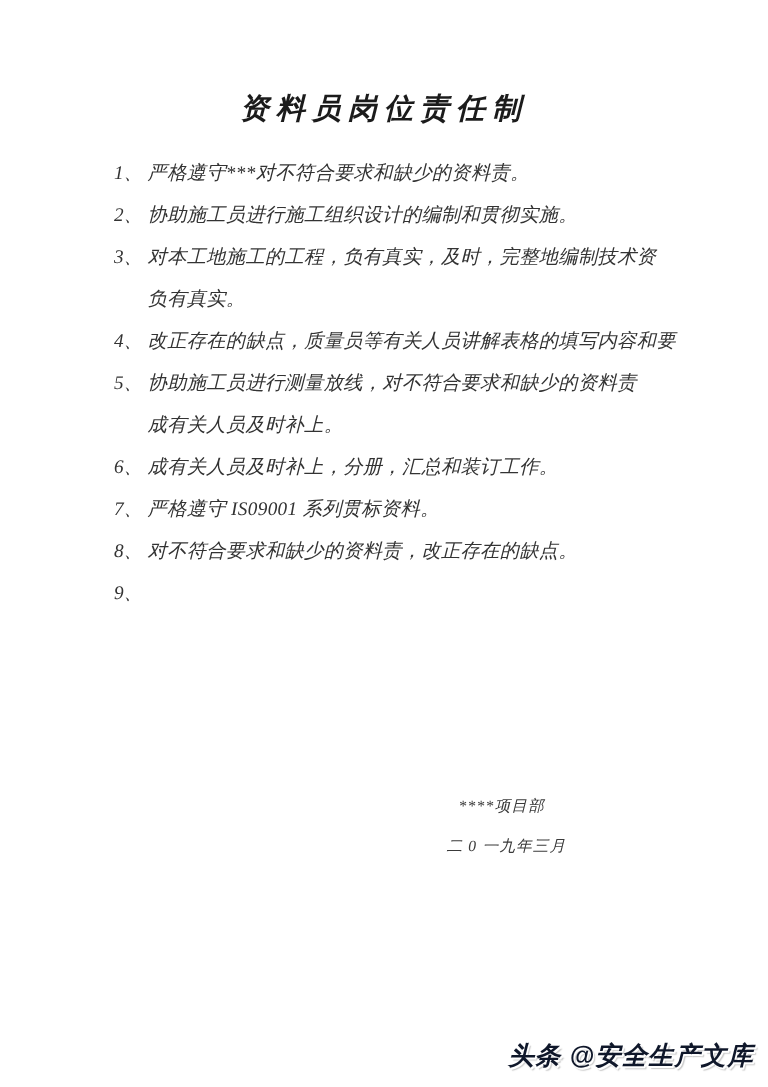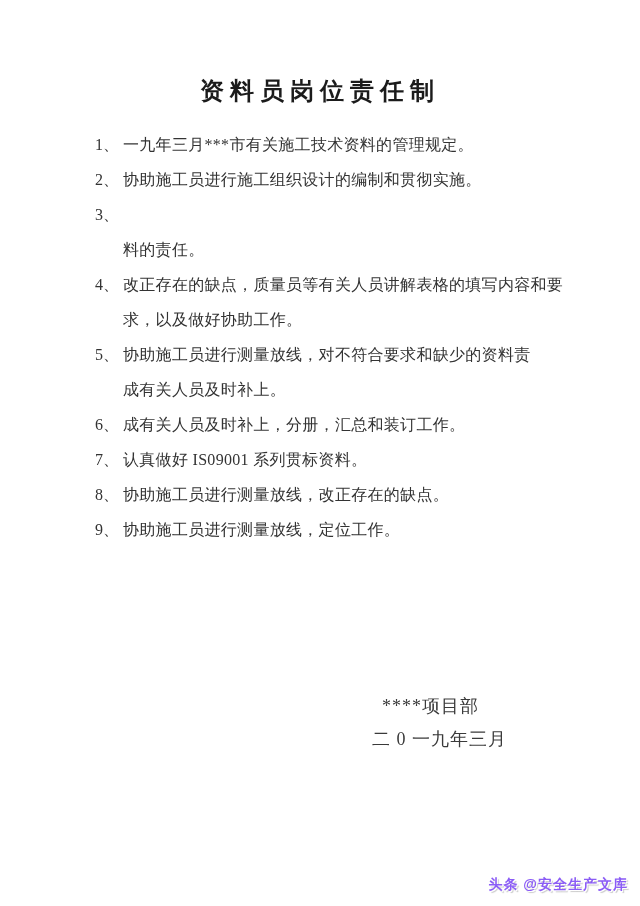--- a/index.html
+++ b/index.html
@@ -8,20 +8,21 @@
     background: #ffffff;
   }
   .page {
     position: relative;
     width: 640px;
     height: 906px;
     background: #ffffff;
     overflow: hidden;
     font-family: "Liberation Serif", "DejaVu Serif", serif;
     color: #2e2e2e;
+    font-style: italic;
   }
   .doc-title {
     margin: 0;
     padding-top: 76px;
     text-align: center;
     font-size: 24px;
     line-height: 30px;
     font-weight: bold;
     letter-spacing: 6px;
     color: #1b1b1b;
@@ -42,95 +43,91 @@
   .num {
     flex: 0 0 28px;
     width: 28px;
   }
   .txt {
     letter-spacing: 0.3px;
   }
   .signature {
     position: absolute;
     left: 372px;
-    top: 690px;
-    font-size: 18px;
+    top: 655px;
+    font-size: 13px;
     line-height: 33px;
     color: #3a3a3a;
     letter-spacing: 1px;
   }
   .signature .org {
     padding-left: 10px;
   }
   .watermark {
     position: absolute;
     right: 12px;
     bottom: 12px;
     font-family: "Liberation Sans", "DejaVu Sans", sans-serif;
-    font-size: 14px;
+    font-size: 21px;
     font-weight: bold;
     letter-spacing: 1px;
-    color: #8b5cf6;
+    color: #0f172a;
     text-shadow: 1px 1px 0 #ffffff, 2px 2px 1px #c9c9c9;
   }
 </style>
 </head>
 <body>
 
 <div class="page">
 
   <h1 class="doc-title">资料员岗位责任制</h1>
 
   <div class="list">
       <div class="row">
         <span class="num">1、</span>
-        <span class="txt">一九年三月***市有关施工技术资料的管理规定。</span>
+        <span class="txt">严格遵守***对不符合要求和缺少的资料责。</span>
       </div>
       <div class="row">
         <span class="num">2、</span>
         <span class="txt">协助施工员进行施工组织设计的编制和贯彻实施。</span>
       </div>
       <div class="row">
         <span class="num">3、</span>
+        <span class="txt">对本工地施工的工程，负有真实，及时，完整地编制技术资</span>
       </div>
       <div class="row">
         <span class="num"></span>
-        <span class="txt">料的责任。</span>
+        <span class="txt">负有真实。</span>
       </div>
       <div class="row">
         <span class="num">4、</span>
         <span class="txt">改正存在的缺点，质量员等有关人员讲解表格的填写内容和要</span>
-      </div>
-      <div class="row">
-        <span class="num"></span>
-        <span class="txt">求，以及做好协助工作。</span>
       </div>
       <div class="row">
         <span class="num">5、</span>
         <span class="txt">协助施工员进行测量放线，对不符合要求和缺少的资料责</span>
       </div>
       <div class="row">
         <span class="num"></span>
         <span class="txt">成有关人员及时补上。</span>
       </div>
       <div class="row">
         <span class="num">6、</span>
         <span class="txt">成有关人员及时补上，分册，汇总和装订工作。</span>
       </div>
       <div class="row">
         <span class="num">7、</span>
-        <span class="txt">认真做好 IS09001 系列贯标资料。</span>
+        <span class="txt">严格遵守 IS09001 系列贯标资料。</span>
       </div>
       <div class="row">
         <span class="num">8、</span>
-        <span class="txt">协助施工员进行测量放线，改正存在的缺点。</span>
+        <span class="txt">对不符合要求和缺少的资料责，改正存在的缺点。</span>
       </div>
       <div class="row">
         <span class="num">9、</span>
-        <span class="txt">协助施工员进行测量放线，定位工作。</span>
       </div>
     </div>
 
   <div class="signature">
     <div class="org">****项目部</div>
     <div class="date">二 0 一九年三月</div>
   </div>
 
   <div class="watermark">头条 @安全生产文库</div>
 

